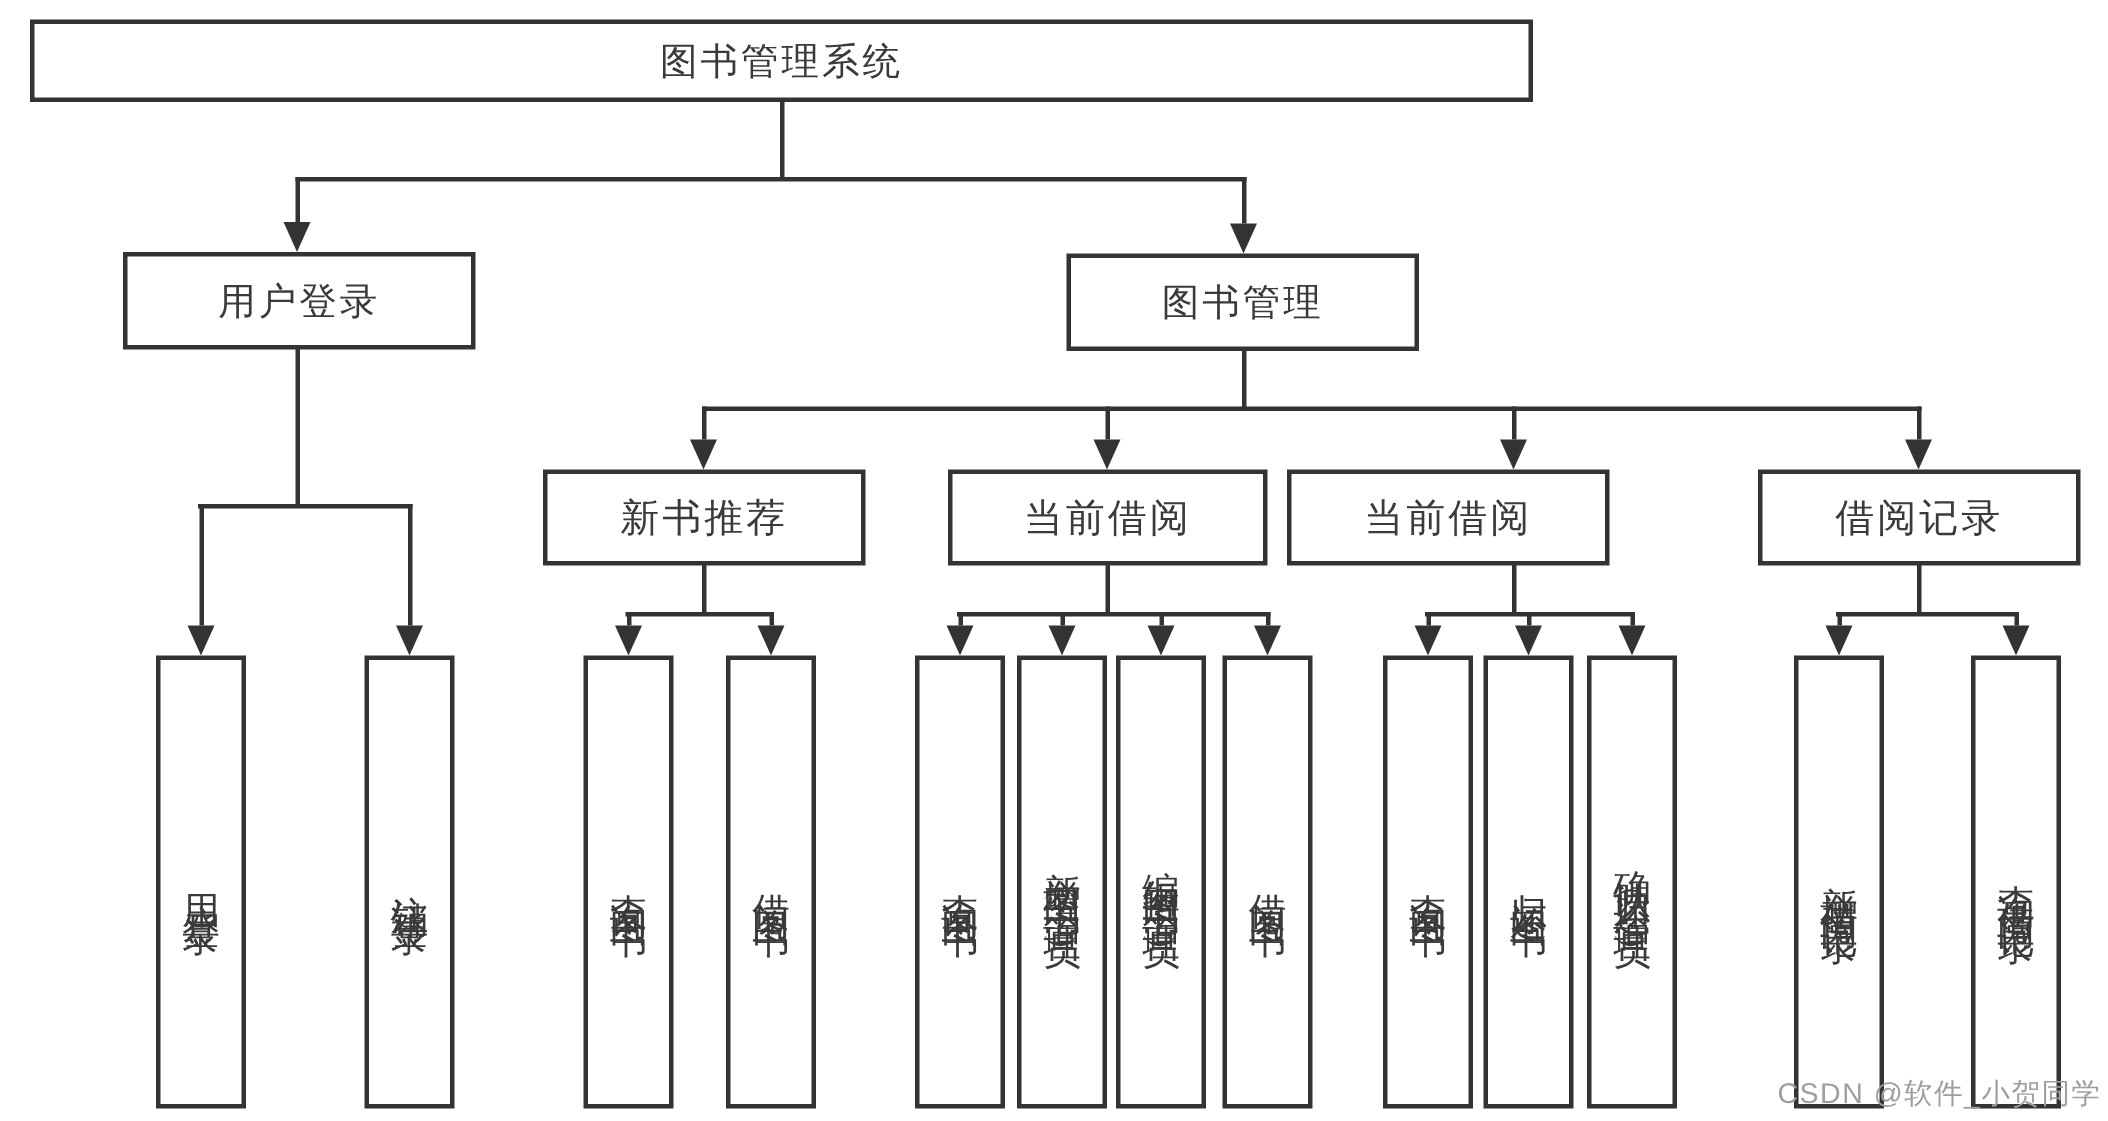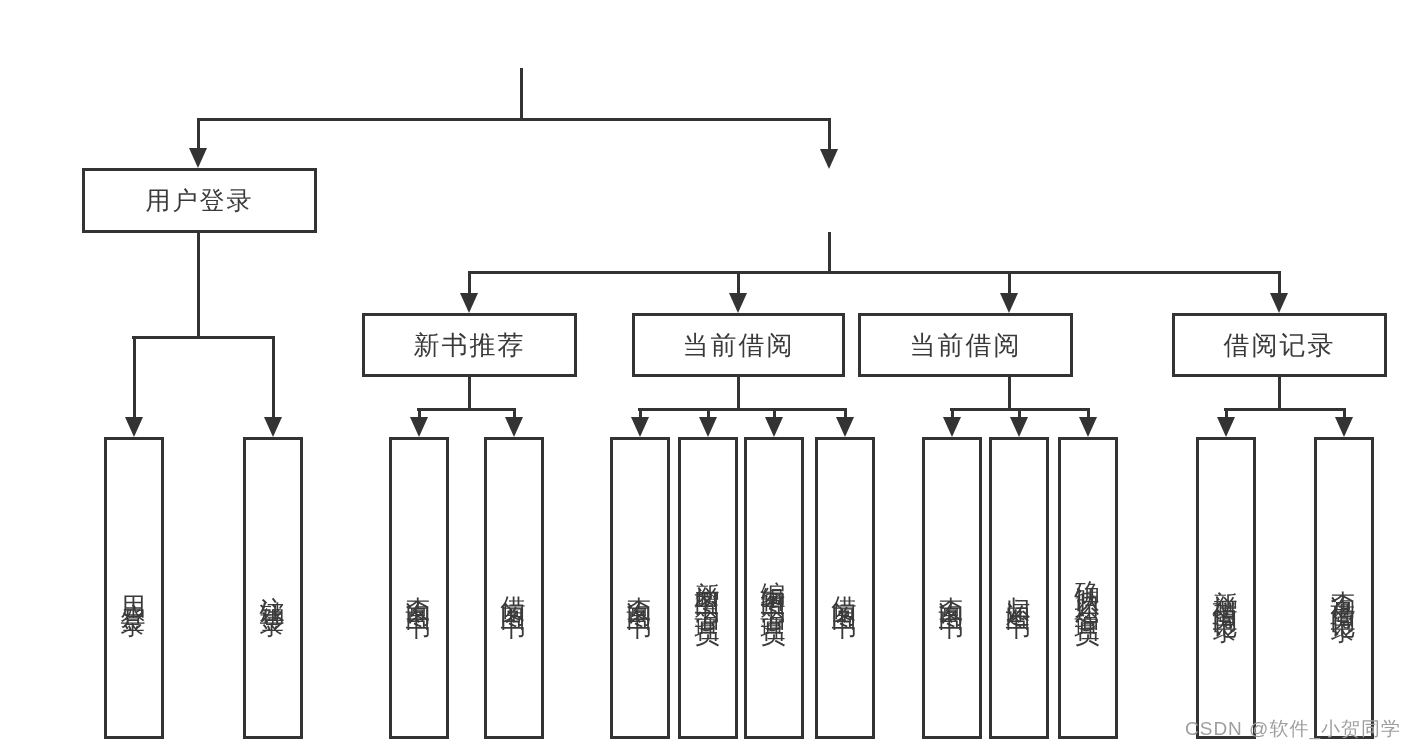--- a/index.html
+++ b/index.html
@@ -51,30 +51,36 @@
     z-index:10;
     white-space:nowrap;
     letter-spacing:1px;
   }
 </style>
 </head>
 <body>
 
 <div class="canvas">
 
+  <div class="node root" style="left:20px; top:13px; width:1002px; height:55px;">
+    <span>图书管理系统</span>
+  </div>
 
   <div class="vline" style="left:520px; top:68px;  height:50px;"></div>
   <div class="hline" style="left:197px; top:118px; width:634px;"></div>
   <div class="vline" style="left:197px; top:118px; height:30px;"></div>
   <div class="ahead" style="left:189px; top:148px;"></div>
   <div class="vline" style="left:828px; top:118px; height:31px;"></div>
   <div class="ahead" style="left:820px; top:149px;"></div>
 
   <div class="node n2" style="left:82px; top:168px;">
     <span>用户登录</span>
+  </div>
+  <div class="node n2" style="left:711px; top:169px;">
+    <span>图书管理</span>
   </div>
 
   <div class="vline" style="left:197px; top:232px; height:106px;"></div>
   <div class="hline" style="left:132px; top:336px; width:143px;"></div>
   <div class="vline" style="left:133px; top:336px; height:81px;"></div>
   <div class="ahead" style="left:125px; top:417px;"></div>
   <div class="vline" style="left:272px; top:336px; height:81px;"></div>
   <div class="ahead" style="left:264px; top:417px;"></div>
 
   <div class="vline" style="left:828px; top:232px; height:41px;"></div>

